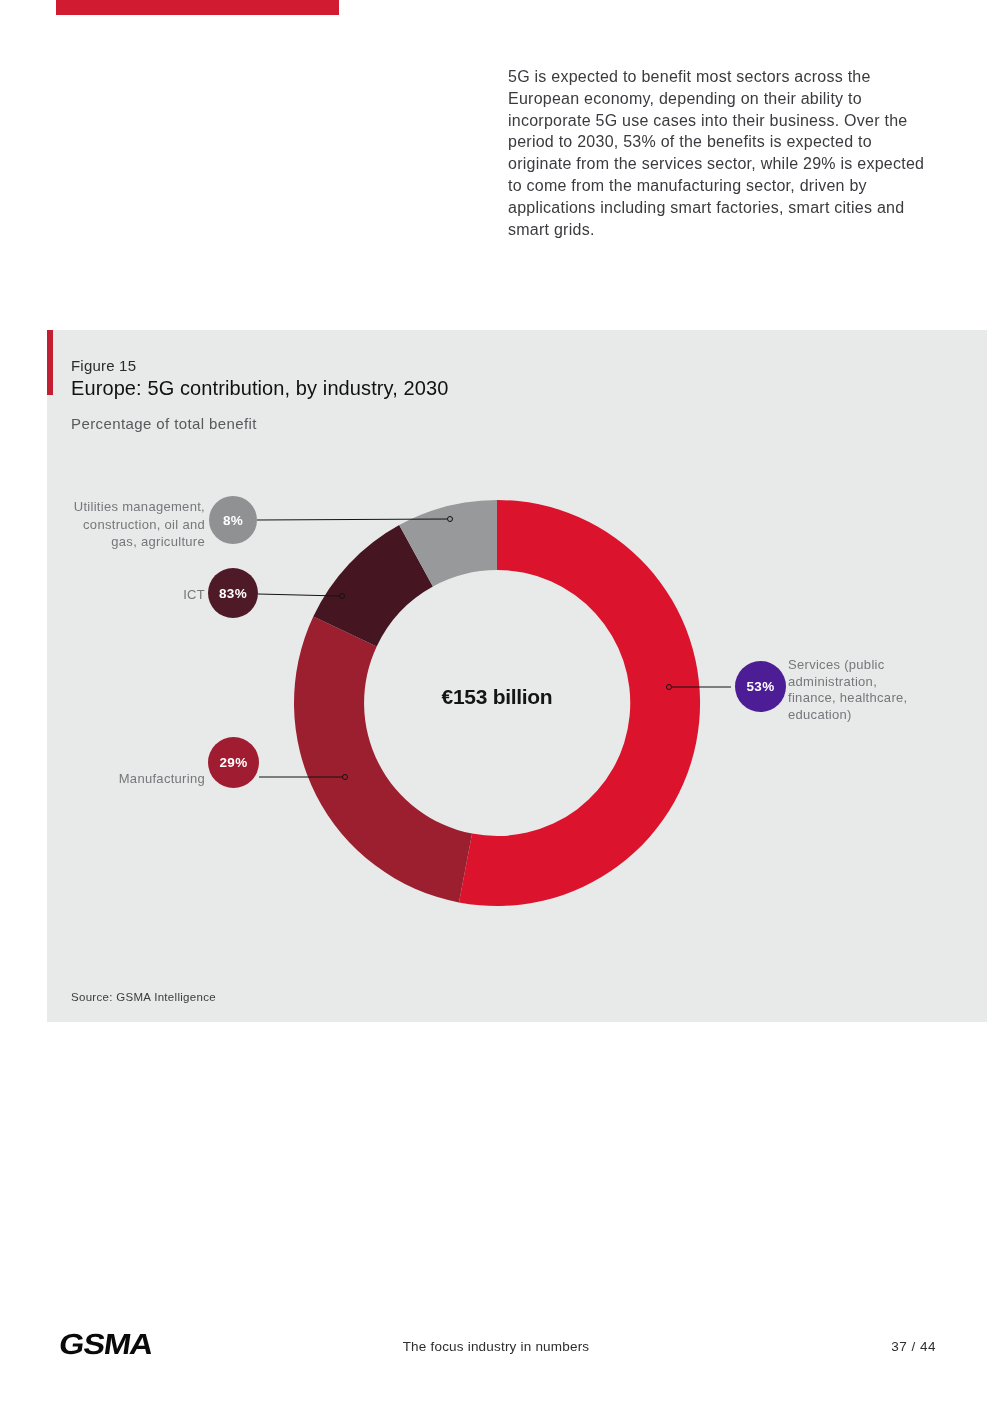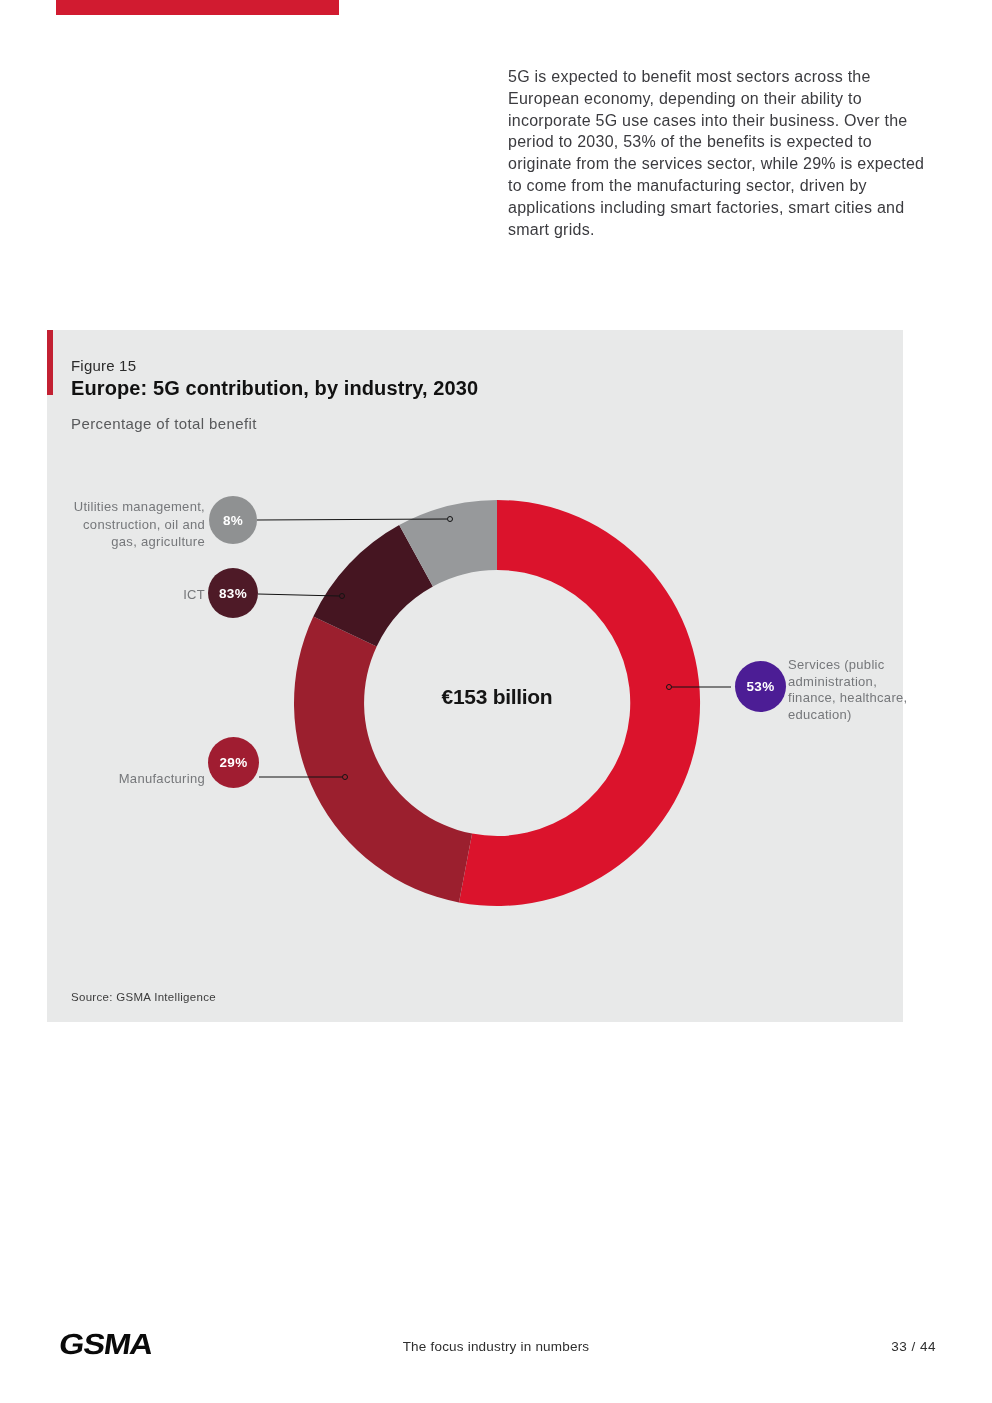--- a/index.html
+++ b/index.html
@@ -16,26 +16,26 @@
     position: absolute; left: 57px; top: 58px; width: 450px;
     font-size: 36px; line-height: 45px; font-weight: 800; color: #D2202F;
     letter-spacing: -0.5px; white-space: pre-line;
   }
   .intro {
     position: absolute; left: 508px; top: 66px; width: 430px;
     font-size: 16px; line-height: 21.8px; color: #3B3B3F; letter-spacing: 0.25px;
   }
 
   .figure-panel {
-    position: absolute; left: 47px; top: 330px; width: 856px; height: 692px;
+    position: absolute; left: 47px; top: 330px; width: 940px; height: 692px;
     background: #E8E9E9;
   }
   .figure-accent { position: absolute; left: 0; top: 0; width: 6px; height: 65px; background: #C22032; }
   .figure-label { position: absolute; left: 24px; top: 27px; font-size: 15px; color: #2B2B2B; letter-spacing: 0.2px; }
-  .figure-title { position: absolute; left: 24px; top: 47px; font-size: 20px; font-weight: 700; color: #111111; letter-spacing: 0.1px; }
+  .figure-title { position: absolute; left: 24px; top: 47px; font-size: 20px; font-weight: 400; color: #111111; letter-spacing: 0.1px; }
   .figure-subtitle { position: absolute; left: 24px; top: 85px; font-size: 15px; color: #58595B; letter-spacing: 0.4px; }
   .figure-source { position: absolute; left: 24px; top: 661px; font-size: 11.5px; color: #3C3C3C; letter-spacing: 0.3px; }
 
   .chart-svg { position: absolute; left: 0; top: 0; width: 878px; height: 692px; }
 
   .donut-center-label {
     position: absolute; left: 300px; top: 355px; width: 300px; text-align: center;
     font-size: 21px; font-weight: 800; color: #151515; letter-spacing: -0.3px;
   }
 
@@ -123,15 +123,15 @@
 administration,
 finance, healthcare,
 education)</div>
     <div class="callout-label label-right label-manufacturing">Manufacturing</div>
 
     <div class="figure-source">Source: GSMA Intelligence</div>
   </div>
 
   <div class="footer-logo">GSMA</div>
   <div class="footer-center">The focus industry in numbers</div>
-  <div class="footer-page">33 / 44</div>
+  <div class="footer-page">37 / 44</div>
 
 </div>
 
 </body></html>

